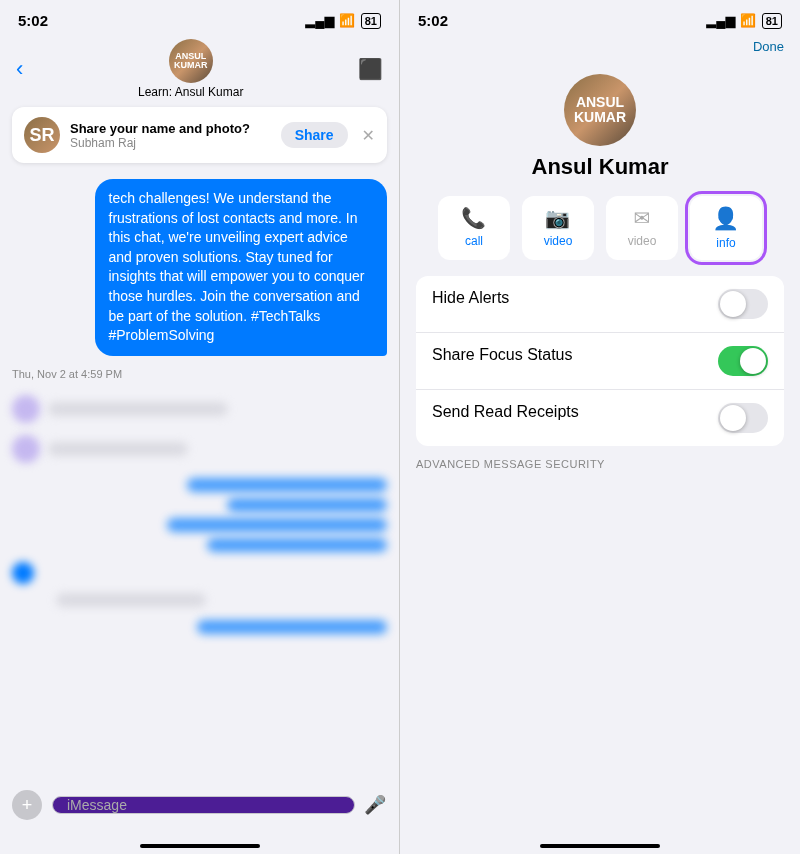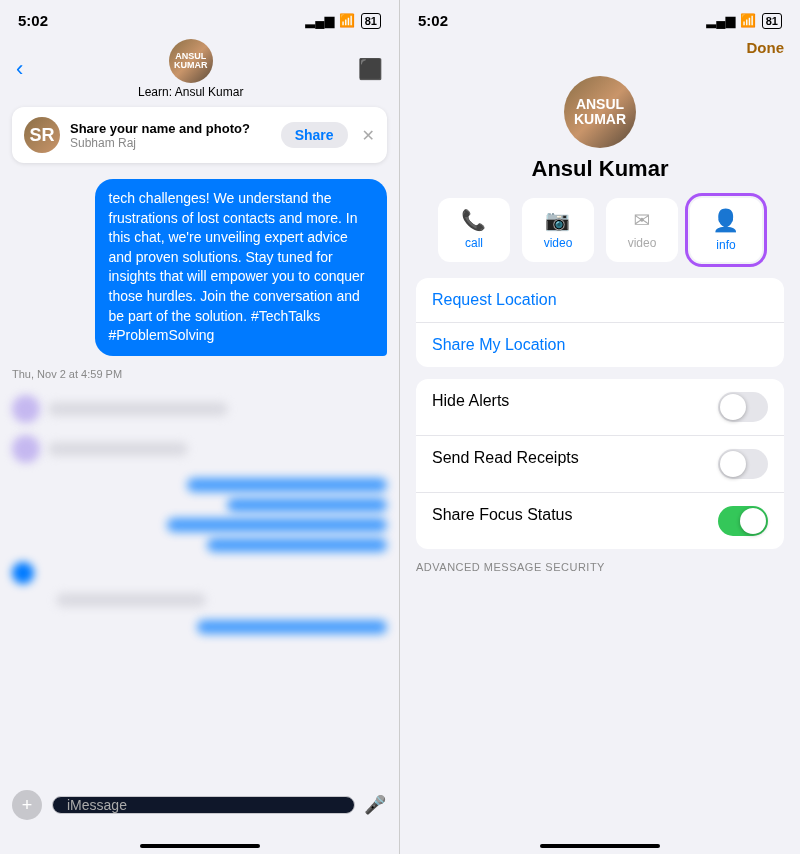--- a/index.html
+++ b/index.html
@@ -238,21 +238,21 @@
       flex-shrink: 0;
       cursor: pointer;
     }
     .input-field {
       flex: 1;
       border: 1px solid #c7c7cc;
       border-radius: 18px;
       padding: 0 14px;
       font-size: 14px;
       color: #aaa;
-      background: #0f172a;
+      background: #4c1d95;
     }
     .input-mic {
       font-size: 18px;
       color: #888;
     }
 
     .home-indicator-left {
       text-align: center;
       padding: 4px 0 6px;
       background: #f2f2f7;
@@ -282,23 +282,23 @@
       padding: 12px 18px 6px;
       background: #f2f2f7;
     }
 
     .right-nav {
       display: flex;
       justify-content: flex-end;
       padding: 4px 16px 10px;
     }
     .done-btn {
-      color: #a16207;
-      font-size: 15px;
-      font-weight: 700;
+      color: #0369a1;
+      font-size: 13px;
+      font-weight: 400;
       background: none;
       border: none;
       cursor: pointer;
     }
 
     .contact-section {
       display: flex;
       flex-direction: column;
       align-items: center;
       padding: 10px 20px 16px;
@@ -590,48 +590,40 @@
     <button class="action-btn mail">
       <span class="action-icon" style="color:#aaa">✉</span>
       <span class="action-label" style="color:#aaa">video</span>
     </button>
     <button class="action-btn" style="position:relative; outline: 3px solid #a855f7; outline-offset: 2px;">
       <span class="action-icon" style="color:#007aff; font-size:22px;">👤</span>
       <span class="action-label">info</span>
     </button>
   </div>
 
-  <div class="info-section">
-    <div class="info-row">
-      <span>Request Location</span>
-    </div>
-    <div class="info-row">
-      <span>Share My Location</span>
-    </div>
-  </div>
 
   <div class="toggle-section">
     <div class="toggle-row">
       <span class="toggle-label">Hide Alerts</span>
       <div class="toggle off">
         <div class="toggle-knob"></div>
       </div>
     </div>
     <div class="toggle-row">
+      <span class="toggle-label">Share Focus Status</span>
+      <div class="toggle on">
+        <div class="toggle-knob"></div>
+      </div>
+    </div>
+    <div class="toggle-row">
       <span class="toggle-label">Send Read Receipts</span>
       <div class="toggle off">
         <div class="toggle-knob"></div>
       </div>
     </div>
-    <div class="toggle-row">
-      <span class="toggle-label">Share Focus Status</span>
-      <div class="toggle on">
-        <div class="toggle-knob"></div>
-      </div>
-    </div>
   </div>
 
   <div class="security-section-label">ADVANCED MESSAGE SECURITY</div>
 
   <div class="home-indicator-right">
     <div class="home-bar"></div>
   </div>
 </div>
 
 </body></html>

